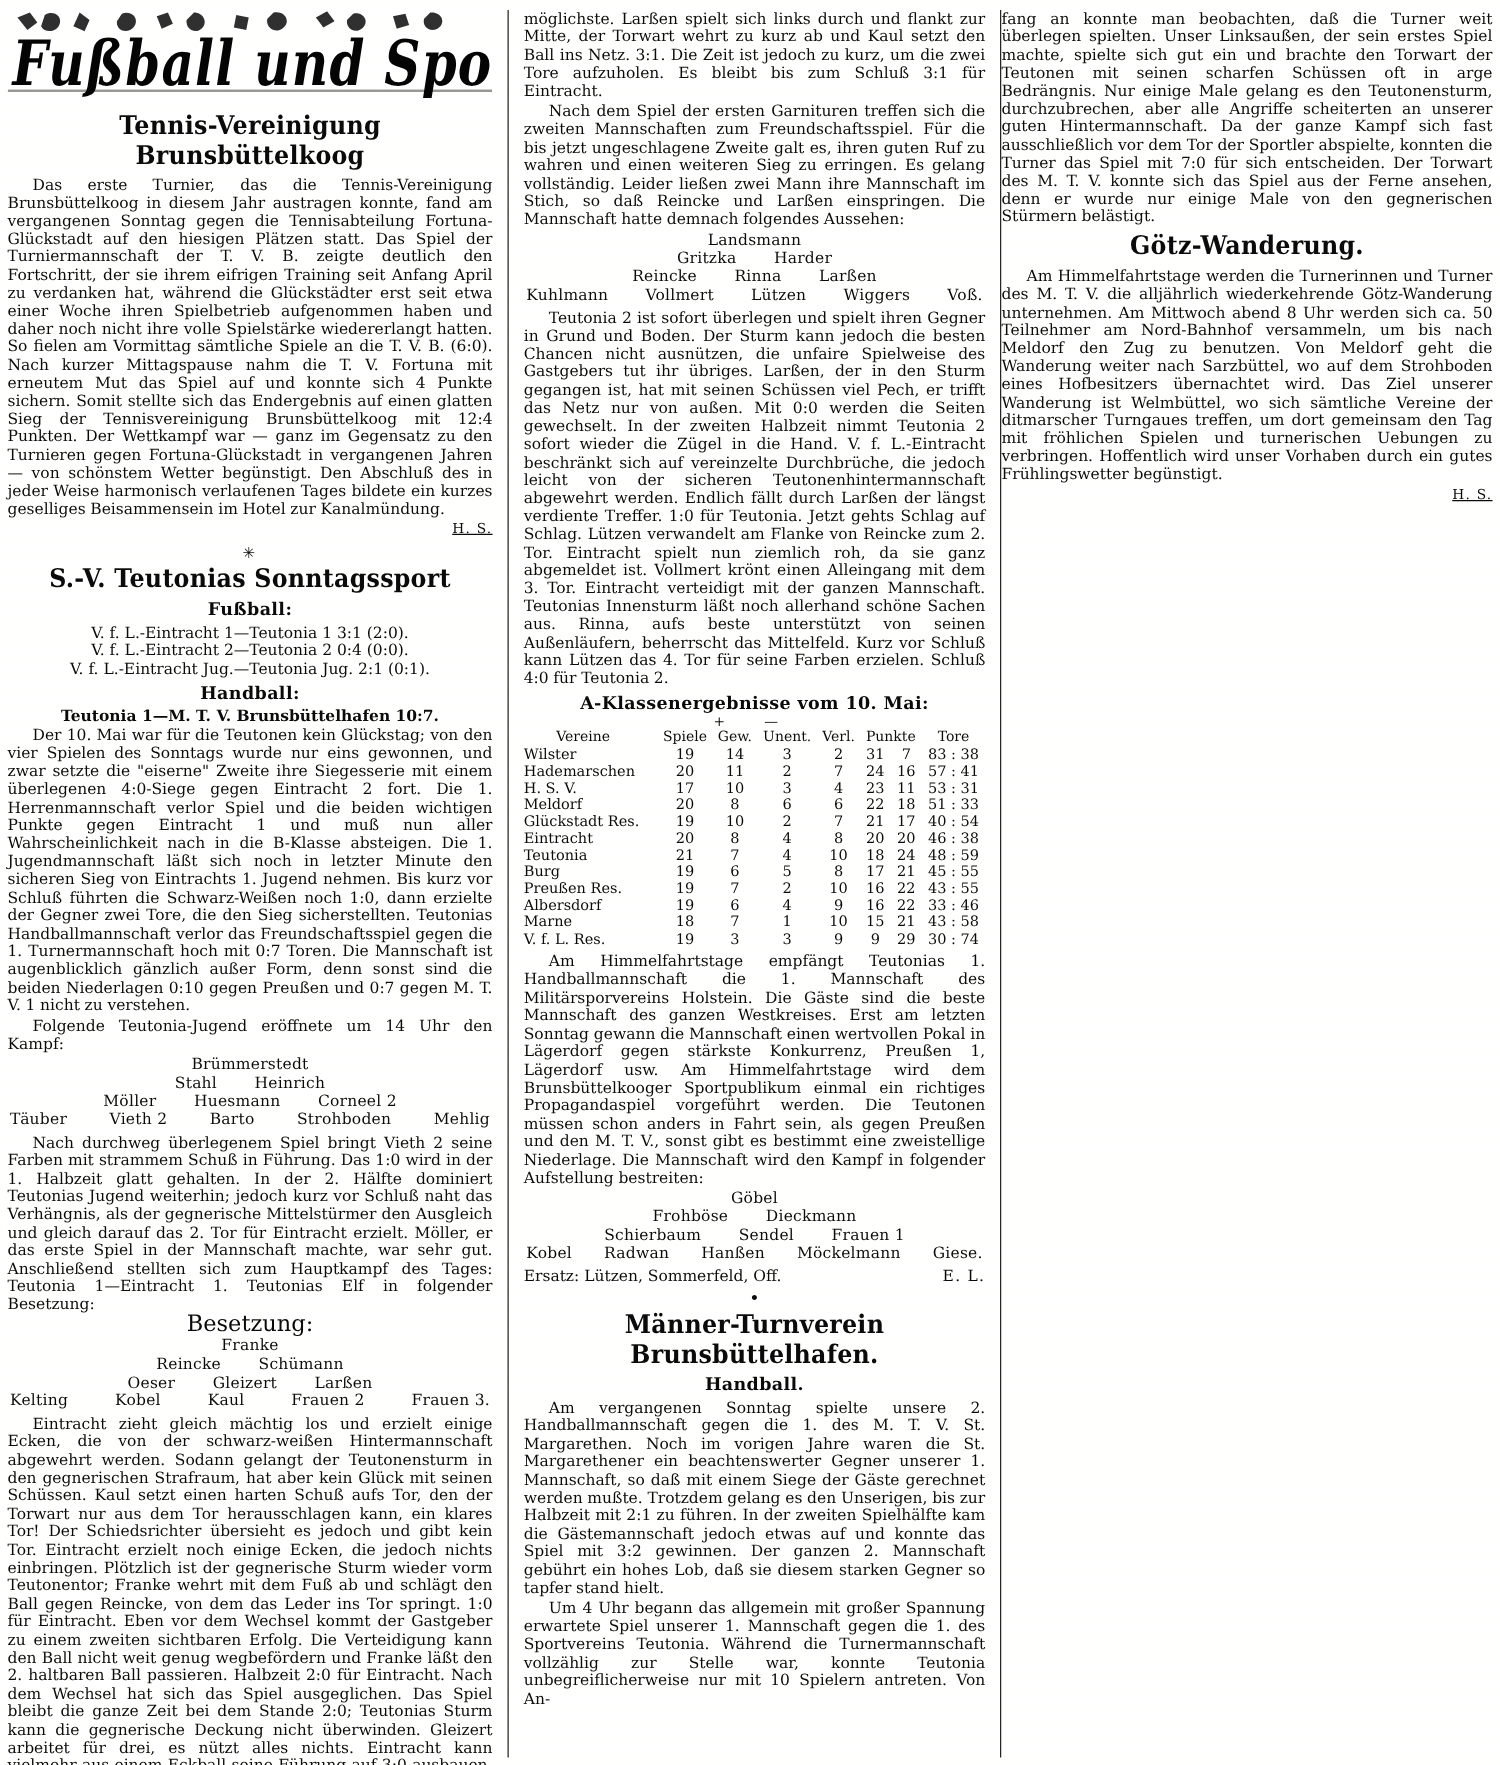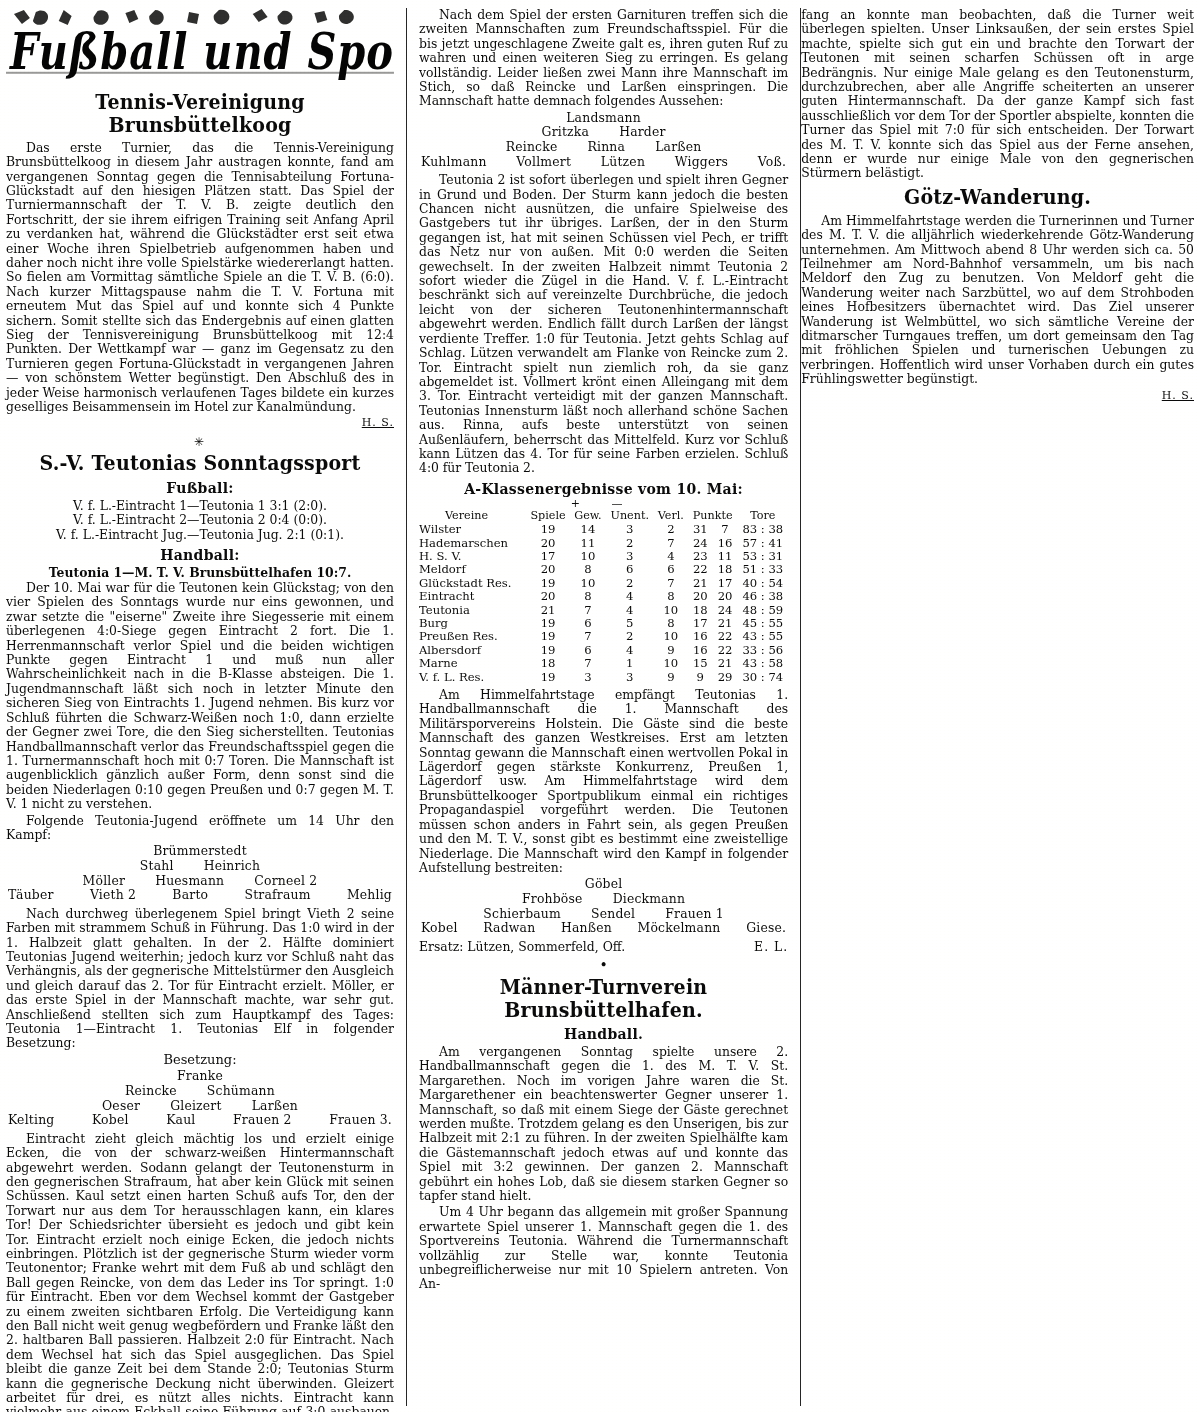--- a/index.html
+++ b/index.html
@@ -168,21 +168,21 @@
   .tbl-spanner {
     text-align: center;
     font-size: 11px;
     line-height: 8px;
     letter-spacing: 14px;
     padding-bottom: 1px;
   }
 
   .center-small {
     text-align: center;
-    font-size: 13px;
+    font-size: 18px;
     line-height: 14.6px;
   }
   .dot-sep {
     text-align: center;
     font-size: 14px;
     line-height: 12px;
     margin: 5px 0 3px 0;
   }
   .grain {
     pointer-events: none;
@@ -255,21 +255,21 @@
         </div>
         <div class="row wide">
           <span class="name">Möller</span>
           <span class="name">Huesmann</span>
           <span class="name">Corneel 2</span>
         </div>
         <div class="row spread">
           <span class="name">Täuber</span>
           <span class="name">Vieth 2</span>
           <span class="name">Barto</span>
-          <span class="name">Strafraum</span>
+          <span class="name">Strohboden</span>
           <span class="name">Mehlig</span>
         </div>
       </div>
 
       <p class="body">Nach durchweg überlegenem Spiel bringt Vieth 2 seine Farben mit strammem Schuß in Führung. Das 1:0 wird in der 1. Halbzeit glatt gehalten. In der 2. Hälfte dominiert Teutonias Jugend weiterhin; jedoch kurz vor Schluß naht das Verhängnis, als der gegnerische Mittelstürmer den Ausgleich und gleich darauf das 2. Tor für Eintracht erzielt. Möller, er das erste Spiel in der Mannschaft machte, war sehr gut. Anschließend stellten sich zum Hauptkampf des Tages: Teutonia 1—Eintracht 1. Teutonias Elf in folgender Besetzung:</p>
 
       <div class="center-small">Besetzung:</div>
 
       <div class="lineup">
         <div class="row">
@@ -291,20 +291,21 @@
           <span class="name">Frauen 2</span>
           <span class="name">Frauen 3.</span>
         </div>
       </div>
 
       <p class="body">Eintracht zieht gleich mächtig los und erzielt einige Ecken, die von der schwarz-weißen Hintermannschaft abgewehrt werden. Sodann gelangt der Teutonensturm in den gegnerischen Strafraum, hat aber kein Glück mit seinen Schüssen. Kaul setzt einen harten Schuß aufs Tor, den der Torwart nur aus dem Tor herausschlagen kann, ein klares Tor! Der Schiedsrichter übersieht es jedoch und gibt kein Tor. Eintracht erzielt noch einige Ecken, die jedoch nichts einbringen. Plötzlich ist der gegnerische Sturm wieder vorm Teutonentor; Franke wehrt mit dem Fuß ab und schlägt den Ball gegen Reincke, von dem das Leder ins Tor springt. 1:0 für Eintracht. Eben vor dem Wechsel kommt der Gastgeber zu einem zweiten sichtbaren Erfolg. Die Verteidigung kann den Ball nicht weit genug wegbefördern und Franke läßt den 2. haltbaren Ball passieren. Halbzeit 2:0 für Eintracht. Nach dem Wechsel hat sich das Spiel ausgeglichen. Das Spiel bleibt die ganze Zeit bei dem Stande 2:0; Teutonias Sturm kann die gegnerische Deckung nicht überwinden. Gleizert arbeitet für drei, es nützt alles nichts. Eintracht kann vielmehr aus einem Eckball seine Führung auf 3:0 ausbauen. Jetzt setzt Teutonia alles auf eine Karte und versucht das</p>
     </div>
 
     <div class="col col-2">
 
+      <p class="body noind">möglichste. Larßen spielt sich links durch und flankt zur Mitte, der Torwart wehrt zu kurz ab und Kaul setzt den Ball ins Netz. 3:1. Die Zeit ist jedoch zu kurz, um die zwei Tore aufzuholen. Es bleibt bis zum Schluß 3:1 für Eintracht.</p>
       <p class="body">Nach dem Spiel der ersten Garnituren treffen sich die zweiten Mannschaften zum Freundschaftsspiel. Für die bis jetzt ungeschlagene Zweite galt es, ihren guten Ruf zu wahren und einen weiteren Sieg zu erringen. Es gelang vollständig. Leider ließen zwei Mann ihre Mannschaft im Stich, so daß Reincke und Larßen einspringen. Die Mannschaft hatte demnach folgendes Aussehen:</p>
 
       <div class="lineup">
         <div class="row">
             <span class="name">Landsmann</span>
           </div>
         <div class="row wide">
           <span class="name">Gritzka</span>
           <span class="name">Harder</span>
         </div>
@@ -433,21 +434,21 @@
               <td>43 : 55</td>
             </tr>
             <tr>
               <td class="team">Albersdorf</td>
               <td>19</td>
               <td>6</td>
               <td>4</td>
               <td>9</td>
               <td>16</td>
               <td>22</td>
-              <td>33 : 56</td>
+              <td>33 : 46</td>
             </tr>
             <tr>
               <td class="team">Marne</td>
               <td>18</td>
               <td>7</td>
               <td>1</td>
               <td>10</td>
               <td>15</td>
               <td>21</td>
               <td>43 : 58</td>

